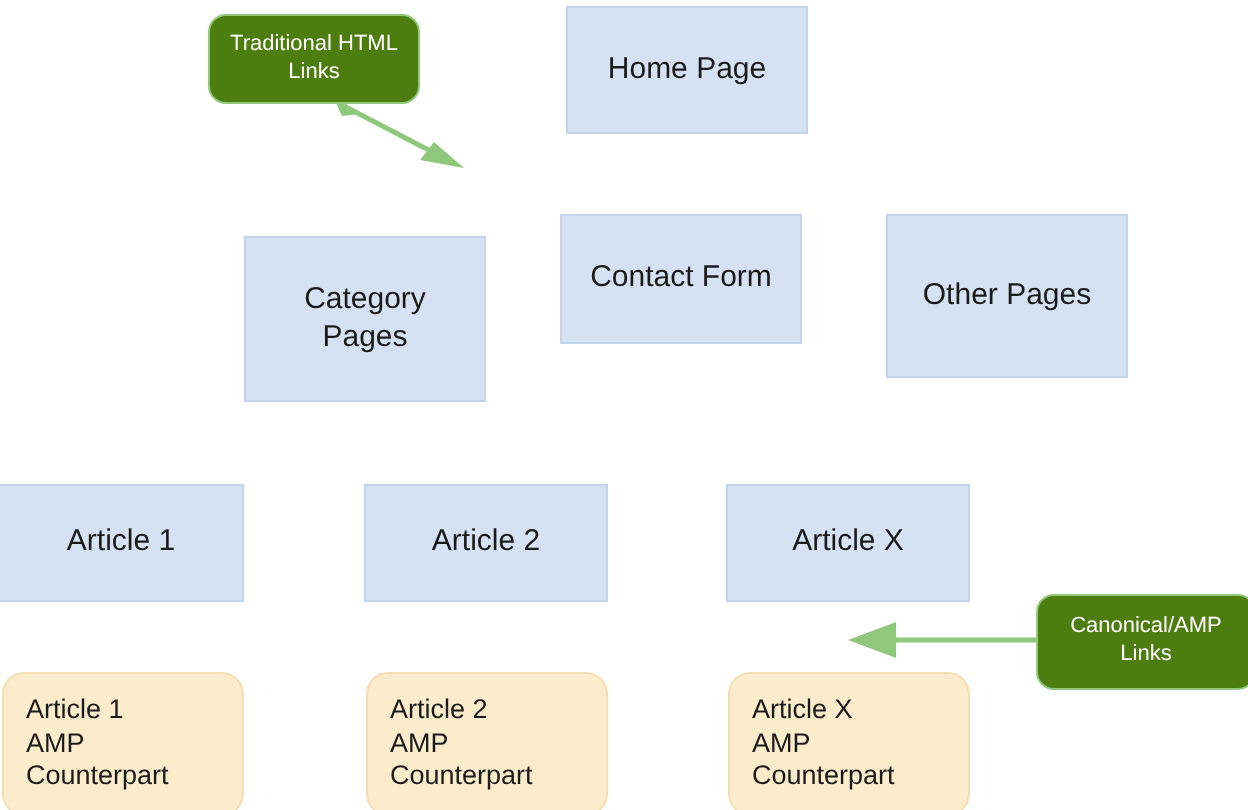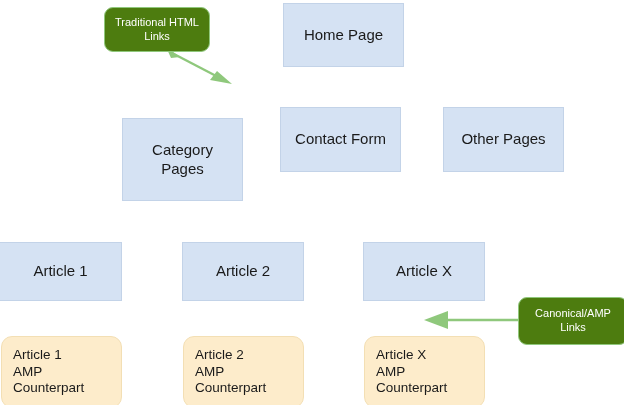--- a/index.html
+++ b/index.html
@@ -79,21 +79,21 @@
   <div class="node node-green" style="left:104px; top:7px; width:106px; height:45px;">Traditional HTML
 Links</div>
 
   <div class="node node-blue" style="left:283px; top:3px; width:121px; height:64px;">Home Page</div>
 
   <div class="node node-blue" style="left:122px; top:107px; width:121px; height:83px;margin-top:11px;">Category
 Pages</div>
 
   <div class="node node-blue" style="left:280px; top:107px; width:121px; height:65px;">Contact Form</div>
 
-  <div class="node node-blue" style="left:443px; top:107px; width:121px; height:65px;">Other Pages</div>
+  <div class="node node-blue" style="left:443px; top:107px; width:121px; height:82px;">Other Pages</div>
 
   <div class="node node-blue" style="left:-1px; top:242px; width:123px; height:59px;">Article 1</div>
 
   <div class="node node-blue" style="left:182px; top:242px; width:122px; height:59px;">Article 2</div>
 
   <div class="node node-blue" style="left:363px; top:242px; width:122px; height:59px;">Article X</div>
 
   <div class="node node-green" style="left:518px; top:297px; width:110px; height:48px;">Canonical/AMP
 Links</div>
 

